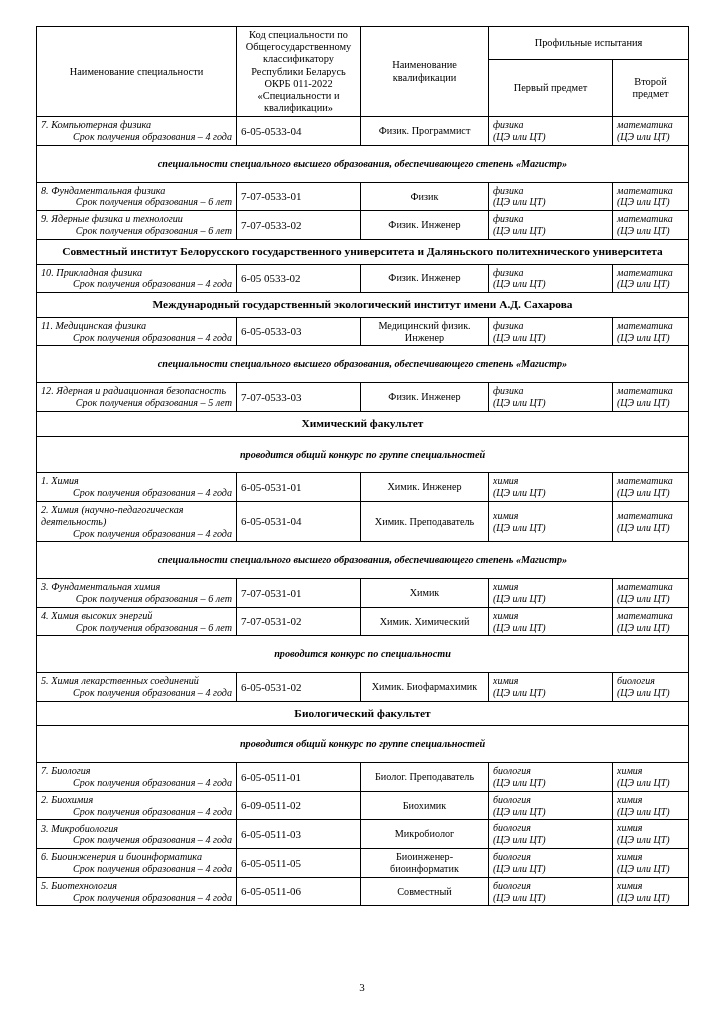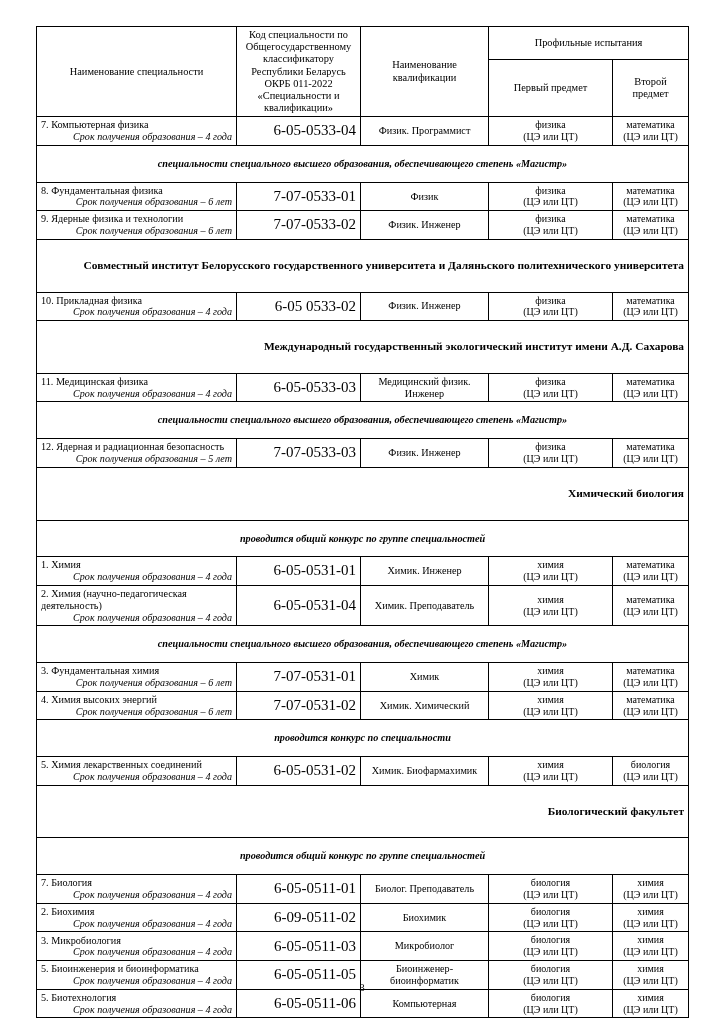--- a/index.html
+++ b/index.html
@@ -49,48 +49,49 @@
     line-height: 1.17;
     padding: 4px 3px;
   }
   .cell-spec {
     text-align: left;
     padding: 3px 4px 3px 5px;
   }
   .spec-name {
     display: block;
     font-size: 10.2px;
+    font-style: italic;
   }
   .spec-term {
     display: block;
     font-style: italic;
     font-size: 10.1px;
     text-align: right;
   }
   .cell-code {
-    text-align: right;
-    font-size: 15px;
+    text-align: left;
+    font-size: 11px;
   }
   .cell-qual {
     text-align: center;
     padding-left: 5px;
     font-size: 10.2px;
   }
   .cell-subj {
-    text-align: center;
     font-size: 10.0px;
     line-height: 1.18;
+    font-style: italic;
   }
   .subj-line { display: block; }
 
   tr.section-bold td {
-    text-align: right;
+    text-align: center;
     font-weight: bold;
     font-size: 11.4px;
-    padding: 19px 4px;
+    padding: 5px 4px;
     line-height: 1.2;
   }
   tr.section-italic td {
     text-align: center;
     font-style: italic;
     font-weight: bold;
     font-size: 10.2px;
     padding: 12px 4px;
   }
   .page-number {
@@ -231,21 +232,21 @@
           <td class="cell-subj">
             <span class="subj-line">физика</span>
             <span class="subj-line">(ЦЭ или ЦТ)</span>
           </td>
           <td class="cell-subj">
             <span class="subj-line">математика</span>
             <span class="subj-line">(ЦЭ или ЦТ)</span>
           </td>
         </tr>
         <tr class="section-bold">
-          <td colspan="5">Химический биология</td>
+          <td colspan="5">Химический факультет</td>
         </tr>
         <tr class="section-italic">
           <td colspan="5">проводится общий конкурс по группе специальностей</td>
         </tr>
         <tr>
           <td class="cell-spec">
             <span class="spec-name">1. Химия</span>
             <span class="spec-term">Срок получения образования – 4 года</span>
           </td>
           <td class="cell-code">6-05-0531-01</td>
@@ -378,41 +379,41 @@
             <span class="subj-line">биология</span>
             <span class="subj-line">(ЦЭ или ЦТ)</span>
           </td>
           <td class="cell-subj">
             <span class="subj-line">химия</span>
             <span class="subj-line">(ЦЭ или ЦТ)</span>
           </td>
         </tr>
         <tr>
           <td class="cell-spec">
-            <span class="spec-name">5. Биоинженерия и биоинформатика</span>
+            <span class="spec-name">6. Биоинженерия и биоинформатика</span>
             <span class="spec-term">Срок получения образования – 4 года</span>
           </td>
           <td class="cell-code">6-05-0511-05</td>
           <td class="cell-qual">Биоинженер-биоинформатик</td>
           <td class="cell-subj">
             <span class="subj-line">биология</span>
             <span class="subj-line">(ЦЭ или ЦТ)</span>
           </td>
           <td class="cell-subj">
             <span class="subj-line">химия</span>
             <span class="subj-line">(ЦЭ или ЦТ)</span>
           </td>
         </tr>
         <tr>
           <td class="cell-spec">
             <span class="spec-name">5. Биотехнология</span>
             <span class="spec-term">Срок получения образования – 4 года</span>
           </td>
           <td class="cell-code">6-05-0511-06</td>
-          <td class="cell-qual">Компьютерная</td>
+          <td class="cell-qual">Совместный</td>
           <td class="cell-subj">
             <span class="subj-line">биология</span>
             <span class="subj-line">(ЦЭ или ЦТ)</span>
           </td>
           <td class="cell-subj">
             <span class="subj-line">химия</span>
             <span class="subj-line">(ЦЭ или ЦТ)</span>
           </td>
         </tr>
       </tbody>

